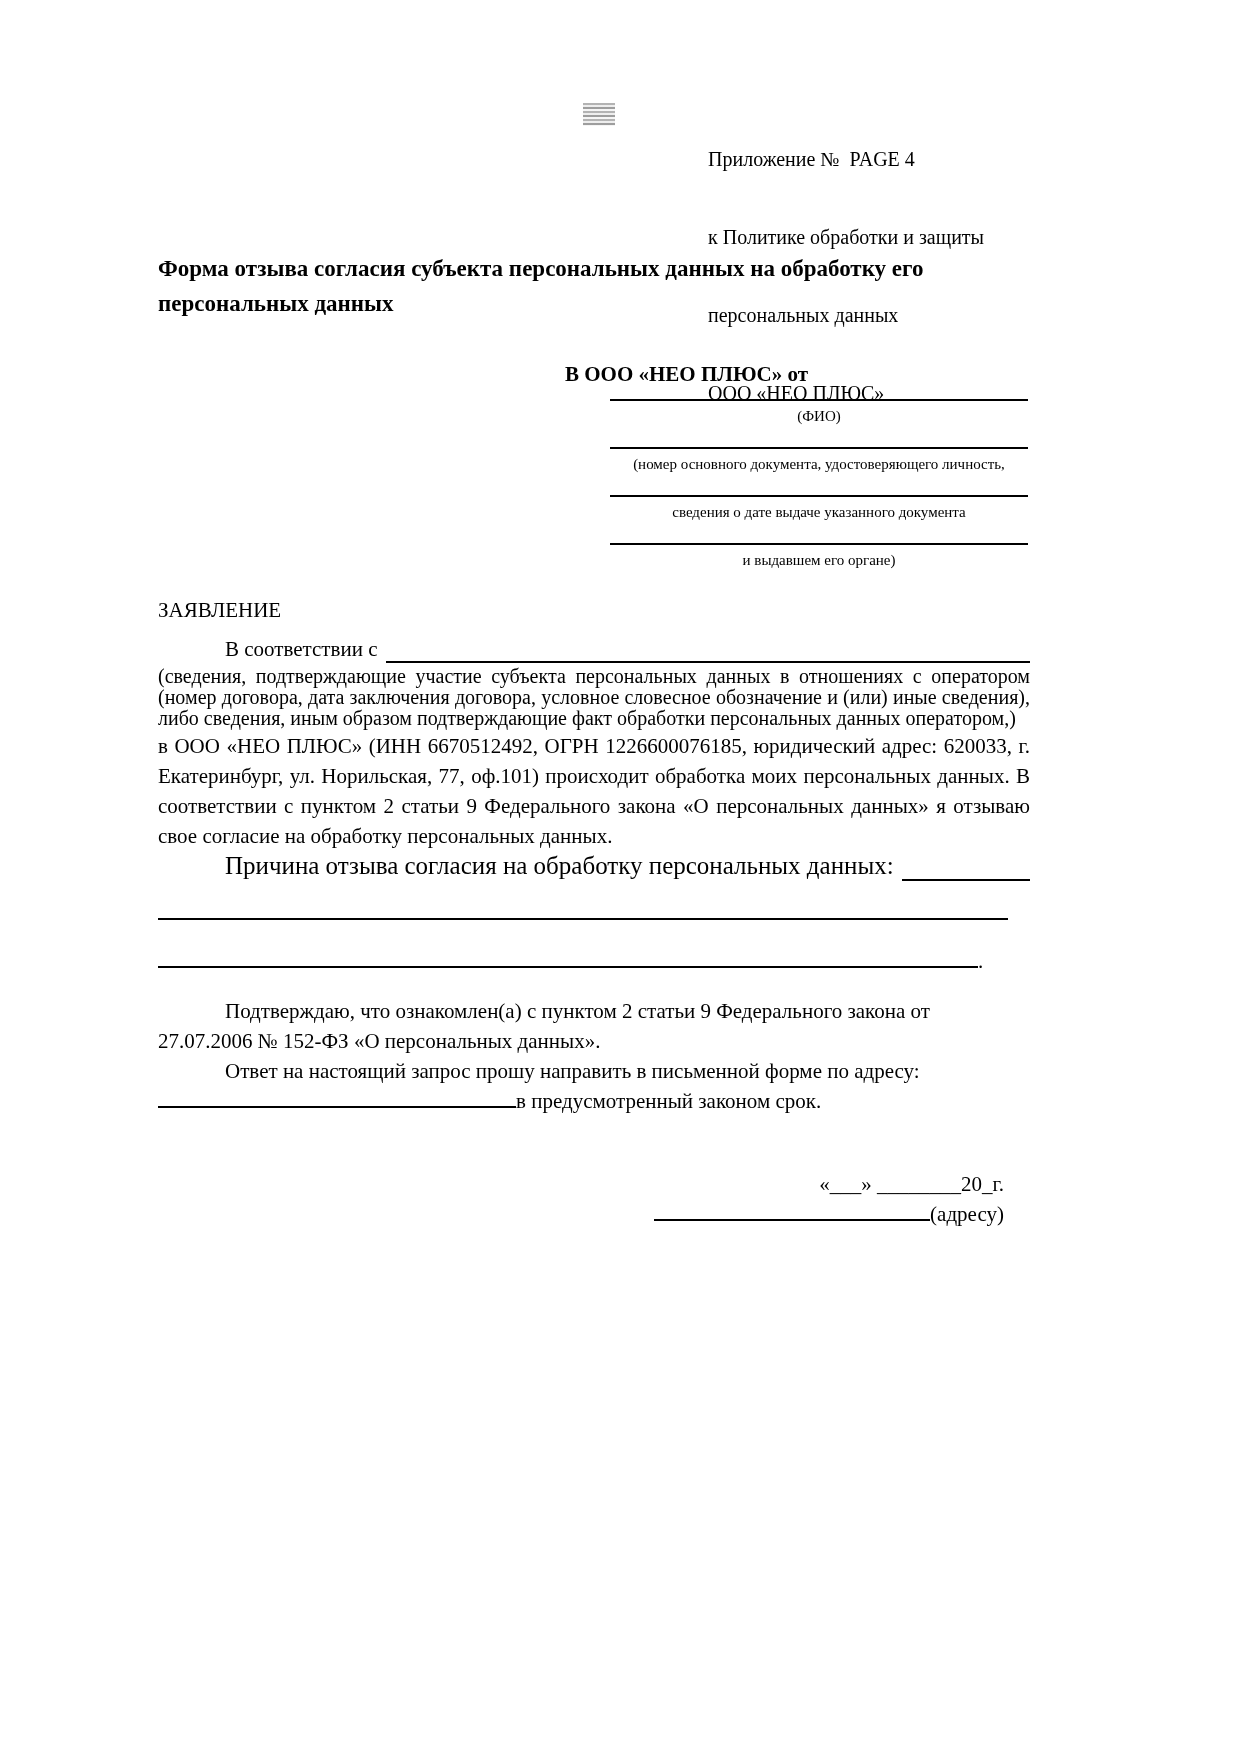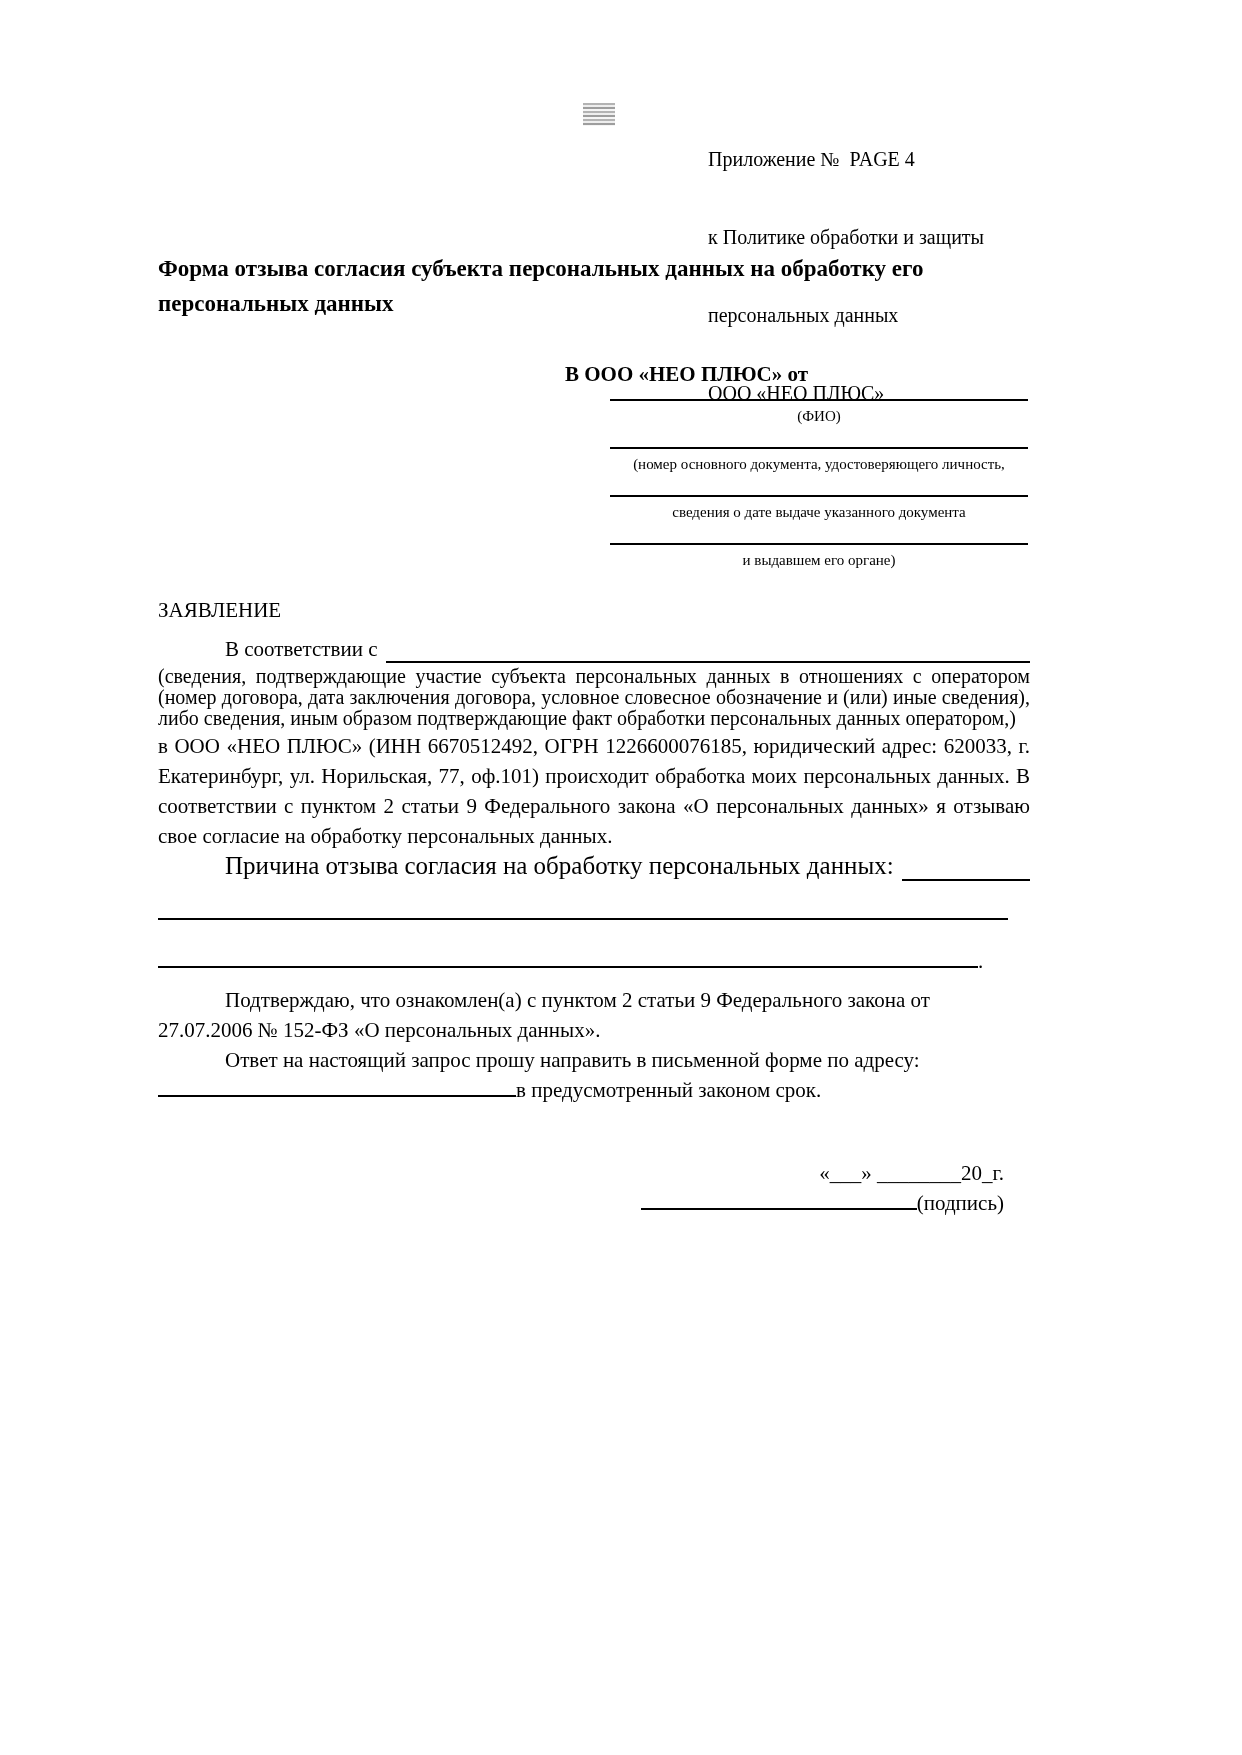--- a/index.html
+++ b/index.html
@@ -123,21 +123,21 @@
     font-size:21px;
     line-height:21px;
   }
   .ib-line {
     display:inline-block;
     border-bottom:2px solid #000;
     height:1em;
   }
   .blank-b .ib-line { width:820px; }
   .confirm1 {
-    margin-top:13px;
+    margin-top:24px;
     text-indent:67px;
     font-size:21px;
     line-height:30px;
   }
   .confirm2 {
     font-size:21px;
     line-height:30px;
   }
   .reply1 {
     text-indent:67px;
@@ -225,17 +225,17 @@
     <div class="blank-b"><span class="ib-line"></span><span>.</span></div>
 
     <div class="confirm1">Подтверждаю, что ознакомлен(а) с пунктом 2 статьи 9 Федерального закона от</div>
     <div class="confirm2">27.07.2006 № 152-ФЗ «О персональных данных».</div>
 
     <div class="reply1">Ответ на настоящий запрос прошу направить в письменной форме по адресу:</div>
     <div class="reply2"><span class="ib-line"></span><span>в предусмотренный законом срок.</span></div>
 
     <div class="footer-row">
       <span>«___» ________20_г.</span>
-      <span class="sig-group"><span class="ib-line"></span><span>(подпись)</span></span>
+      <span class="sig-group"><span class="ib-line"></span><span>(адресу)</span></span>
     </div>
 
   </div>
 </div>
 
 </body></html>

